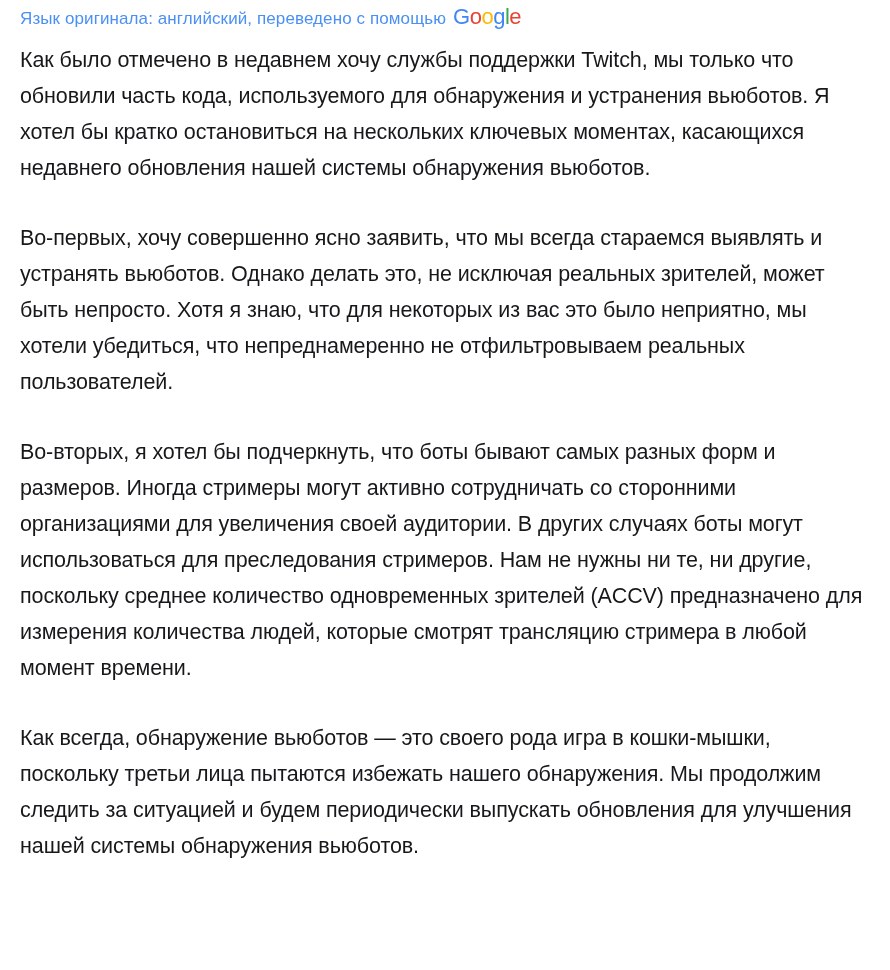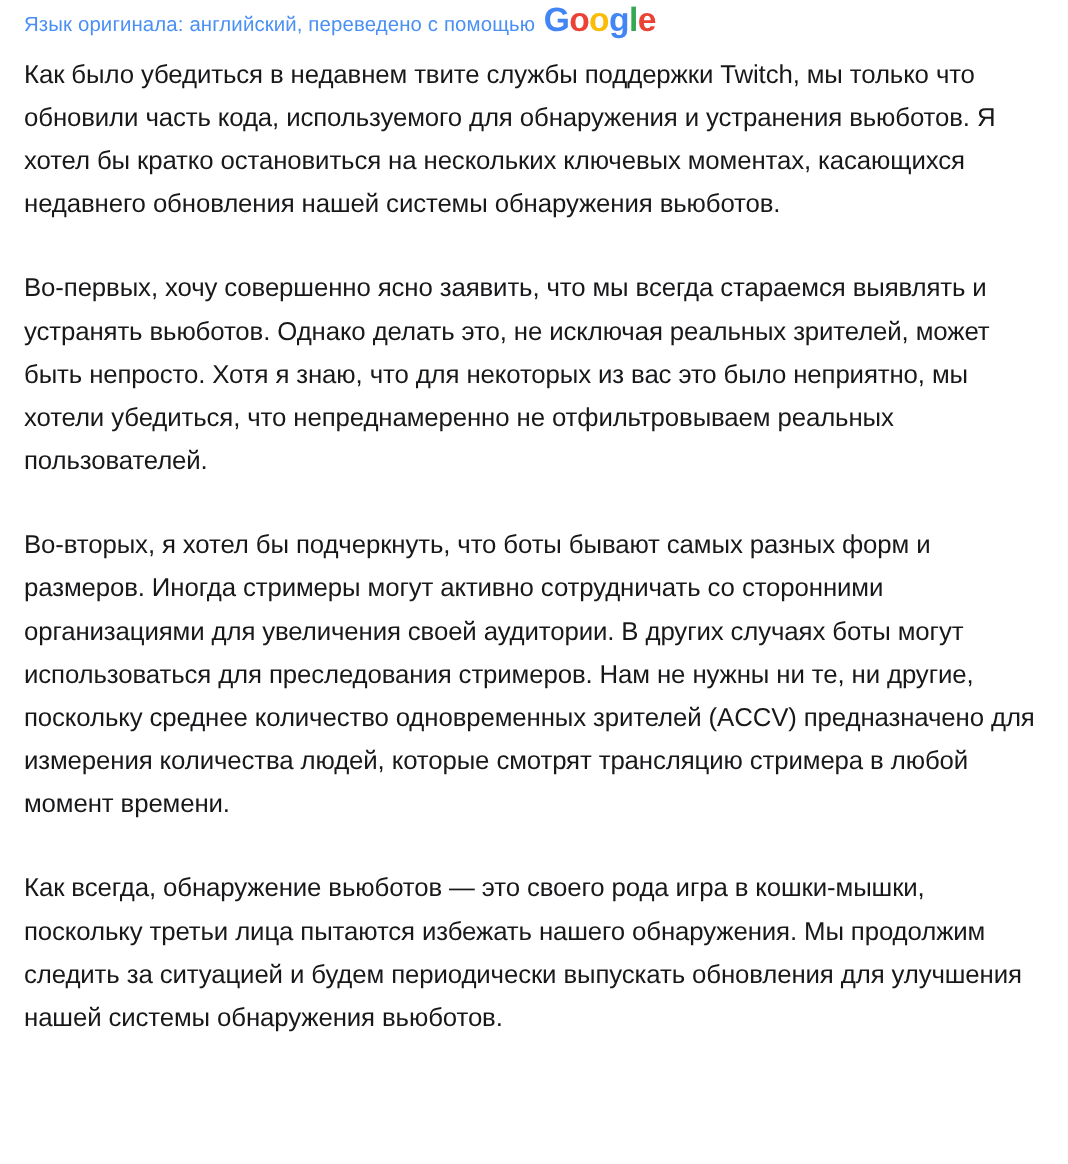--- a/index.html
+++ b/index.html
@@ -23,22 +23,22 @@
     gap: 7px;
     font-size: 17px;
     line-height: 24px;
     margin: 0 0 11px 0;
     white-space: nowrap;
   }
   .notice-text {
     letter-spacing: 0.1px;
   }
   .google-logo {
-    font-size: 28px;
-    font-weight: 700;
+    font-size: 22px;
+    font-weight: 400;
     letter-spacing: -0.5px;
     line-height: 24px;
   }
   .google-logo span {
     display: inline;
   }
   .article p {
     margin: 0 0 34px 0;
     max-width: 848px;
     font-size: 21.5px;
@@ -54,19 +54,19 @@
 <body>
 
 <div class="page">
 
   <div class="notice" style="color: rgb(74, 144, 244);">
     <span class="notice-text">Язык оригинала: английский, переведено с помощью</span>
     <span class="google-logo" id="google-logo"><span style="color: rgb(66, 133, 244);">G</span><span style="color: rgb(234, 67, 53);">o</span><span style="color: rgb(251, 188, 5);">o</span><span style="color: rgb(66, 133, 244);">g</span><span style="color: rgb(52, 168, 83);">l</span><span style="color: rgb(234, 67, 53);">e</span></span>
   </div>
 
   <div class="article" style="color: rgb(24, 24, 27);">
-    <p>Как было убедиться в недавнем твите службы поддержки Twitch, мы только что обновили часть кода, используемого для обнаружения и устранения вьюботов. Я хотел бы кратко остановиться на нескольких ключевых моментах, касающихся недавнего обновления нашей системы обнаружения вьюботов.</p>
+    <p>Как было отмечено в недавнем хочу службы поддержки Twitch, мы только что обновили часть кода, используемого для обнаружения и устранения вьюботов. Я хотел бы кратко остановиться на нескольких ключевых моментах, касающихся недавнего обновления нашей системы обнаружения вьюботов.</p>
     <p>Во-первых, хочу совершенно ясно заявить, что мы всегда стараемся выявлять и устранять вьюботов. Однако делать это, не исключая реальных зрителей, может быть непросто. Хотя я знаю, что для некоторых из вас это было неприятно, мы хотели убедиться, что непреднамеренно не отфильтровываем реальных пользователей.</p>
     <p>Во-вторых, я хотел бы подчеркнуть, что боты бывают самых разных форм и размеров. Иногда стримеры могут активно сотрудничать со сторонними организациями для увеличения своей аудитории. В других случаях боты могут использоваться для преследования стримеров. Нам не нужны ни те, ни другие, поскольку среднее количество одновременных зрителей (ACCV) предназначено для измерения количества людей, которые смотрят трансляцию стримера в любой момент времени.</p>
     <p>Как всегда, обнаружение вьюботов — это своего рода игра в кошки-мышки, поскольку третьи лица пытаются избежать нашего обнаружения. Мы продолжим следить за ситуацией и будем периодически выпускать обновления для улучшения нашей системы обнаружения вьюботов.</p>
   </div>
 
 </div>
 
 </body></html>

